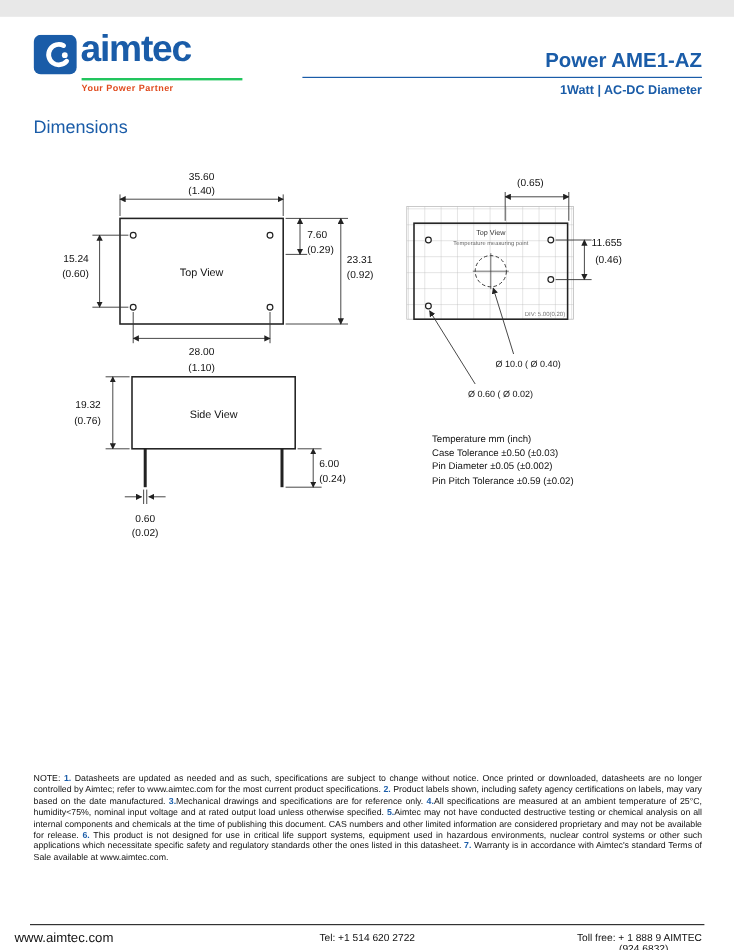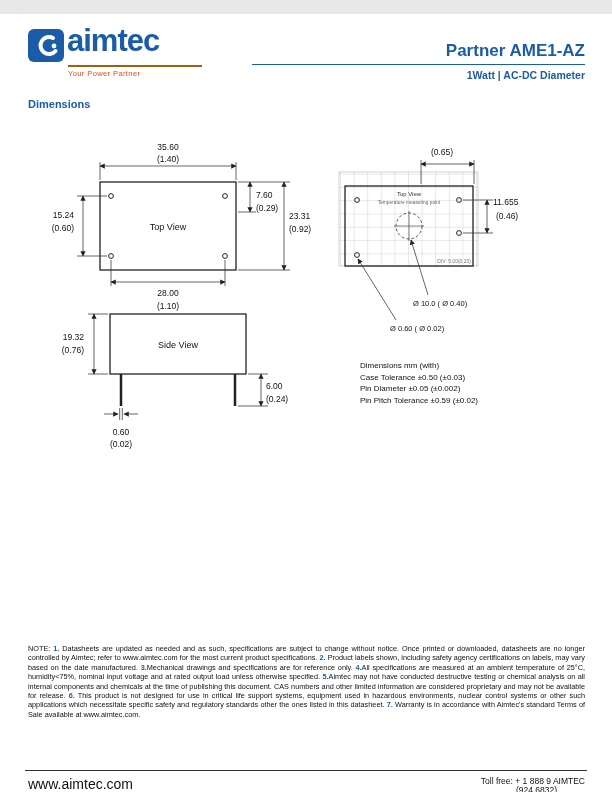--- a/index.html
+++ b/index.html
@@ -1,24 +1,24 @@
 <!DOCTYPE html>
 <html><head>
 <meta charset="utf-8">
 <style>
   html,body{margin:0;padding:0;background:#e8e8e8}
   .page{position:relative;width:612px;height:792px;background:#fff;font-family:"Liberation Sans",sans-serif;color:#111;overflow:hidden;margin:14px auto}
   
   .logo-icon{position:absolute;left:28px;top:15px}
   .logo-text{position:absolute;left:67px;top:9px;font-size:31px;font-weight:bold;color:#1a5ca8;letter-spacing:-1px}
-  .tagline{position:absolute;left:68px;top:51px;width:134px;border-top:2px solid #a16207;padding-top:2px;color:#e04b1e;font-size:7.5px;font-weight:normal;letter-spacing:.4px}
+  .tagline{position:absolute;left:68px;top:51px;width:134px;border-top:2px solid #22c55e;padding-top:2px;color:#e04b1e;font-size:7.5px;font-weight:bold;letter-spacing:.4px}
   .series{position:absolute;right:27px;top:27px;font-size:17px;font-weight:bold;color:#1a5ca8}
   .header-rule{position:absolute;left:252px;right:27px;top:50px;border-top:1.5px solid #1a5ca8}
   .subtitle{position:absolute;right:27px;top:55px;font-size:10.5px;font-weight:bold;color:#1a5ca8}
-  .section-title{position:absolute;left:28px;top:84px;font-size:11px;font-weight:bold;color:#1a5ca8}
+  .section-title{position:absolute;left:28px;top:84px;font-size:15px;font-weight:normal;color:#1a5ca8}
   
   .drawings{position:absolute;left:0;top:0;width:612px;height:792px}
   .drawings text{font-family:"Liberation Sans",sans-serif;fill:#111;font-size:8.5px}
   .drawings .vlabel{font-size:9px}
   .drawings .small-t{font-size:6px;fill:#333}
   .drawings .tiny-t{font-size:4.8px;fill:#666}
   .drawings .div-t{font-size:5px;fill:#777}
   .drawings .dia-t{font-size:7.5px}
   line.dl{stroke:#333;stroke-width:.75}
   .case{fill:#fff;stroke:#222;stroke-width:1.3}
@@ -28,21 +28,21 @@
   .dashc{fill:none;stroke:#333;stroke-width:.8;stroke-dasharray:3 2}
   line.cross{stroke:#333;stroke-width:.6}
   
   .tol{position:absolute;left:360px;top:346px;font-size:8px;line-height:11.5px;color:#111}
   
   .note{position:absolute;left:28px;top:630px;width:557px;font-size:7.3px;line-height:9.4px;text-align:justify;color:#111}
   .note-prefix{font-weight:normal}
   .note-num{font-weight:bold;color:#1a5ca8}
   
   .footer-rule{position:absolute;left:25px;right:25px;top:756px;border-top:1px solid #333}
-  .f-web{position:absolute;left:28px;top:762px;font-size:14px}
+  .f-web{position:absolute;left:12px;top:762px;font-size:11px}
   .f-tel{position:absolute;left:0;top:762px;width:100%;text-align:center;font-size:8.5px}
   .f-toll{position:absolute;right:27px;top:762px;font-size:8.5px}
   .f-toll2{position:absolute;right:55px;top:771px;font-size:8.5px}
   .f-region{position:absolute;right:30px;top:779px;font-size:7.5px}
   .f-doc{position:absolute;left:28px;top:781px;font-size:7.5px}
   .f-page{position:absolute;left:0;top:781px;width:100%;text-align:left;font-size:8.5px}
   .green-bar{position:absolute;right:0;bottom:0;width:127px;height:6px;background:#3fae49}
 </style>
 </head>
 <body>
@@ -51,21 +51,21 @@
 
   <div class="logo-icon">
     <svg width="36" height="33" viewBox="0 0 36 33">
       <rect x="0" y="0" width="36" height="33" rx="6" fill="#1a5ca8"></rect>
       <path d="M 25 9 a 8.5 8.5 0 1 0 2.5 13" stroke="#fff" stroke-width="4" fill="none" stroke-linecap="round"></path>
       <circle cx="26" cy="17" r="2.4" fill="#fff"></circle>
     </svg>
   </div>
   <div class="logo-text">aimtec</div>
   <div class="tagline">Your Power Partner</div>
-  <div class="series">Partner AME1-AZ</div>
+  <div class="series">Power AME1-AZ</div>
   <div class="header-rule"></div>
   <div class="subtitle">1Watt | AC-DC Diameter</div>
   <div class="section-title">Dimensions</div>
 
   <svg class="drawings" viewBox="0 0 612 792">
     <defs>
       <marker id="ma" viewBox="0 0 10 10" refX="9" refY="5" markerWidth="7" markerHeight="7" orient="auto-start-reverse">
         <path d="M0 0L10 5L0 10z" fill="#222"></path>
       </marker>
       <pattern id="gp" width="13.6" height="13.3" patternUnits="userSpaceOnUse">
@@ -158,30 +158,31 @@
       <text x="442" y="141" text-anchor="middle">(0.65)</text>
       <text x="493" y="191">11.655</text>
       <text x="496" y="205">(0.46)</text>
       <text class="div-t" x="471" y="249" text-anchor="end">DIV: 5.00(0.20)</text>
       <text class="dia-t" x="413" y="292">Ø 10.0 ( Ø 0.40)</text>
       <text class="dia-t" x="390" y="317">Ø 0.60 ( Ø 0.02)</text>
     </g>
   </svg>
 
   <div class="tol">
-    <div>Dimensions mm  (with)</div>
+    <div>Temperature mm  (inch)</div>
     <div>Case Tolerance ±0.50 (±0.03)</div>
     <div>Pin Diameter ±0.05 (±0.002)</div>
     <div>Pin Pitch Tolerance ±0.59 (±0.02)</div>
   </div>
 
   <div class="note" id="note-text"><span class="note-prefix">NOTE:</span><span class="note-num"> 1.</span> Datasheets are updated as needed and as such, specifications are subject to change without notice.  Once printed or downloaded, datasheets are no longer controlled by Aimtec; refer to www.aimtec.com for the most current product specifications. <span class="note-num"> 2.</span> Product labels shown, including safety agency certifications on labels, may vary based on the date manufactured. <span class="note-num"> 3.</span>Mechanical drawings and specifications are for reference only. <span class="note-num"> 4.</span>All specifications are measured at an ambient temperature of 25°C, humidity&lt;75%, nominal input voltage and at rated output load unless otherwise specified. <span class="note-num"> 5.</span>Aimtec may not have conducted destructive testing or chemical analysis on all internal components and chemicals at the time of publishing this document.  CAS numbers and other limited information are considered proprietary and may not be available for release. <span class="note-num"> 6.</span> This product is not designed for use in critical life support systems, equipment used in hazardous environments, nuclear control systems or other such applications which necessitate specific safety and regulatory standards other the ones listed in this datasheet. <span class="note-num"> 7.</span> Warranty is in accordance with Aimtec's standard Terms of Sale available at www.aimtec.com.</div>
 
   <div class="footer-rule"></div>
   <div class="f-web">www.aimtec.com</div>
+  <div class="f-tel">Tel: +1 514 620 2722</div>
   <div class="f-toll">Toll free: + 1 888 9 AIMTEC</div>
   <div class="f-toll2">(924 6832)</div>
   <div class="f-region">North Diameter only</div>
   <div class="f-doc">F 052e R8.H</div>
   <div class="f-page">3 of 3</div>
   <div class="green-bar"></div>
 
 </div>
 
 </body></html>

